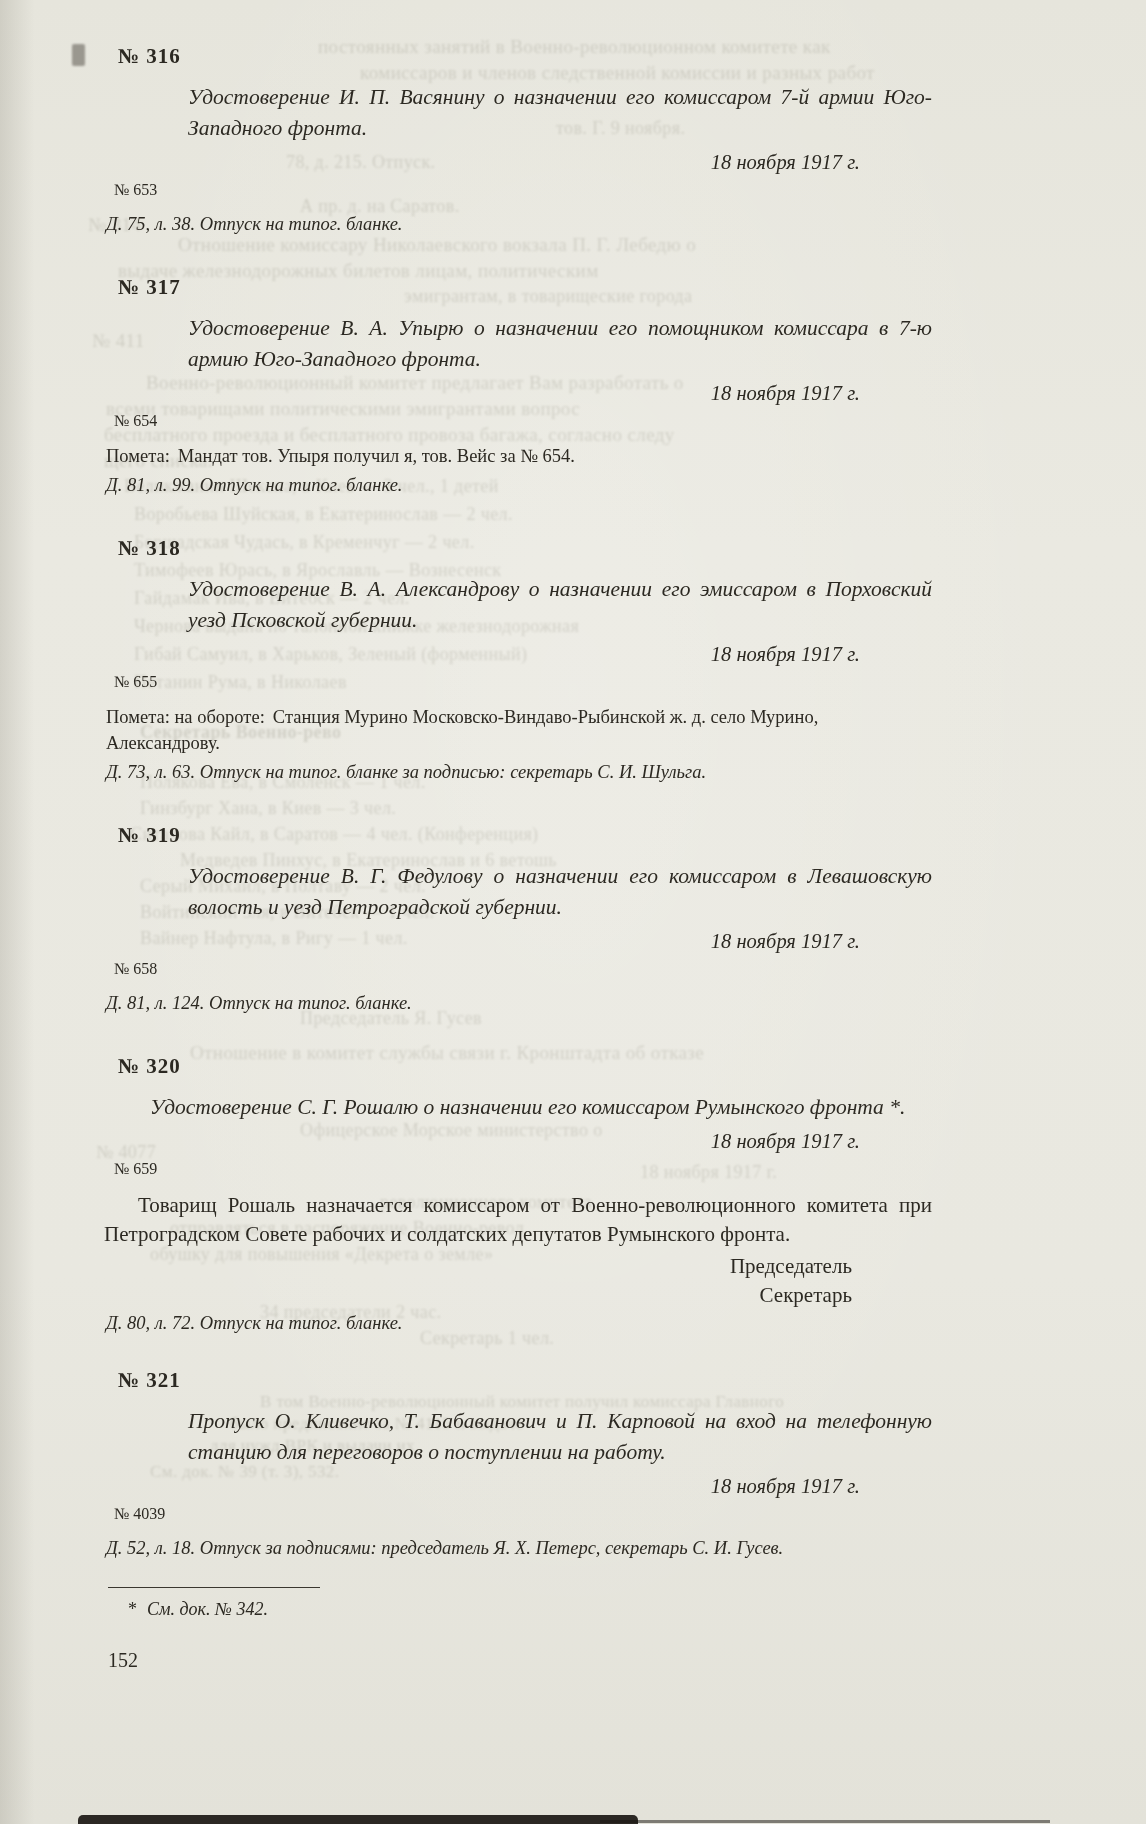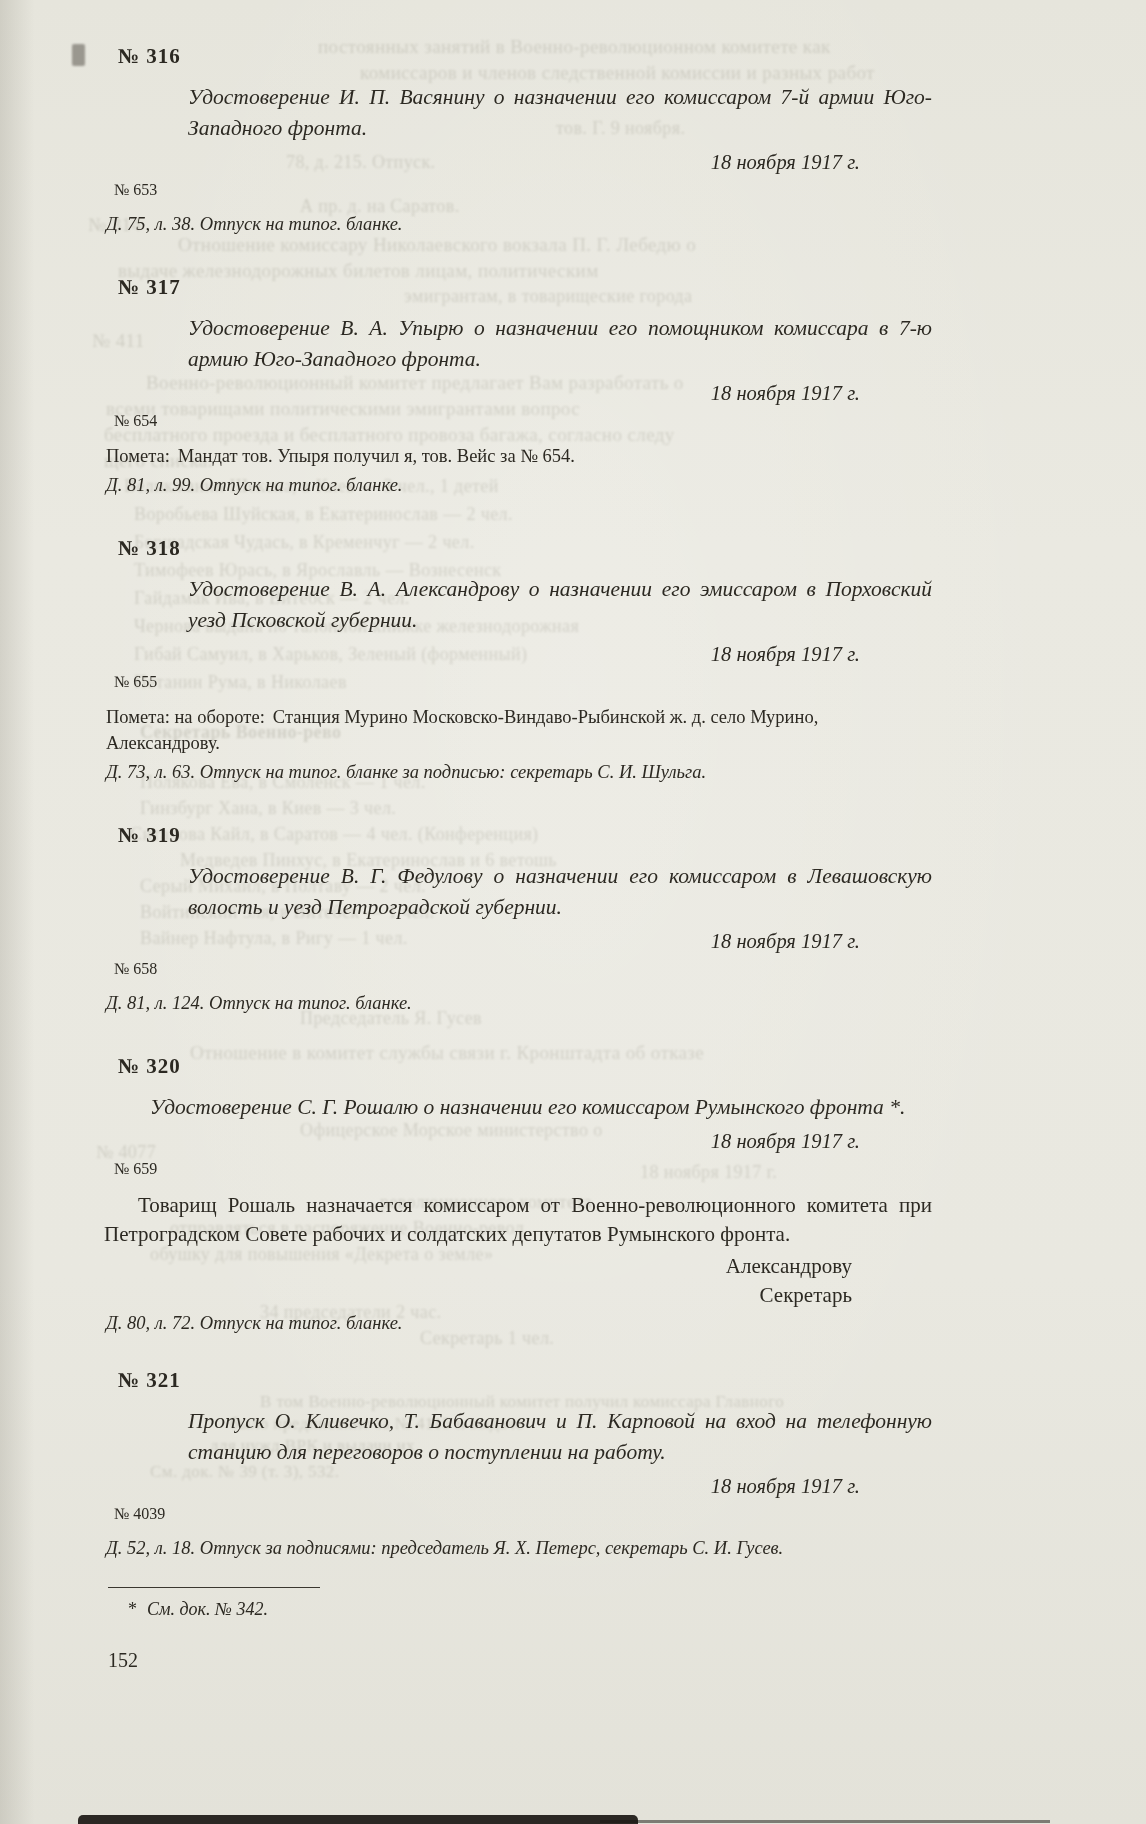--- a/index.html
+++ b/index.html
@@ -143,21 +143,21 @@
       <p class="doc-no">№ 658</p>
       <p class="archival">Д. 81, л. 124. Отпуск на типог. бланке.</p>
     </section>
 
     <section class="entry entry--320">
       <h2 class="entry-no">№ 320</h2>
       <p class="title">Удостоверение С. Г. Рошалю о назначении его комиссаром Румынского фронта *.</p>
       <p class="date">18 ноября 1917 г.</p>
       <p class="doc-no">№ 659</p>
       <p class="body-par">Товарищ Рошаль назначается комиссаром от Военно-революционного комитета при Петроградском Совете рабочих и солдатских депутатов Румынского фронта.</p>
-      <p class="sig">Александрову</p>
+      <p class="sig">Председатель</p>
       <p class="sig">Секретарь</p>
       <p class="archival">Д. 80, л. 72. Отпуск на типог. бланке.</p>
     </section>
 
     <section class="entry entry--321">
       <h2 class="entry-no">№ 321</h2>
       <p class="title">Пропуск О. Кливечко, Т. Бабаванович и П. Карповой на вход на телефонную станцию для переговоров о поступлении на работу.</p>
       <p class="date">18 ноября 1917 г.</p>
       <p class="doc-no">№ 4039</p>
       <p class="archival">Д. 52, л. 18. Отпуск за подписями: председатель Я. Х. Петерс, секретарь С. И. Гусев.</p>

